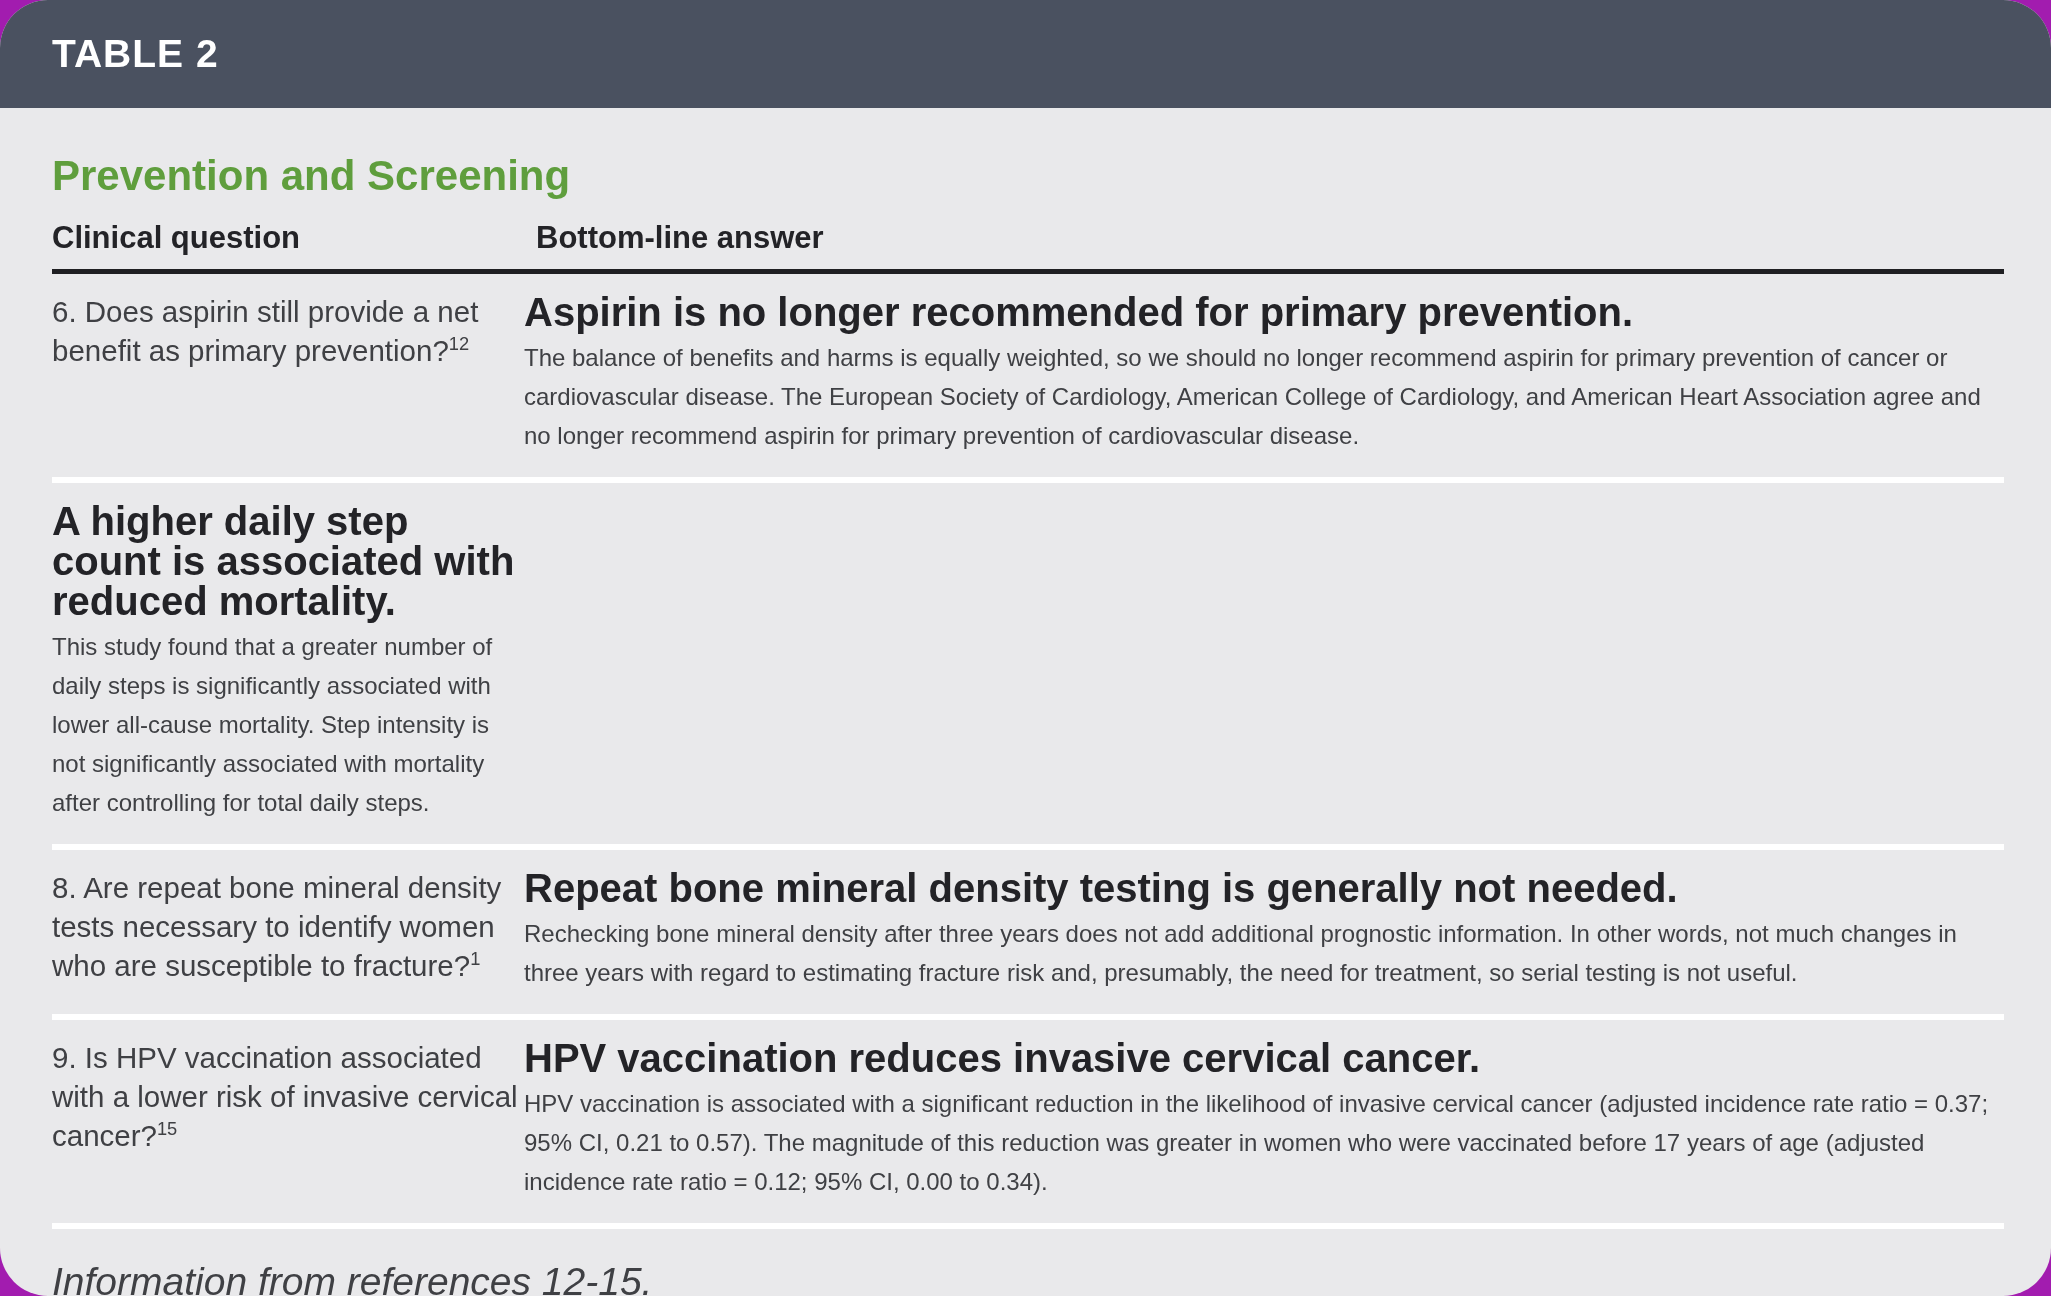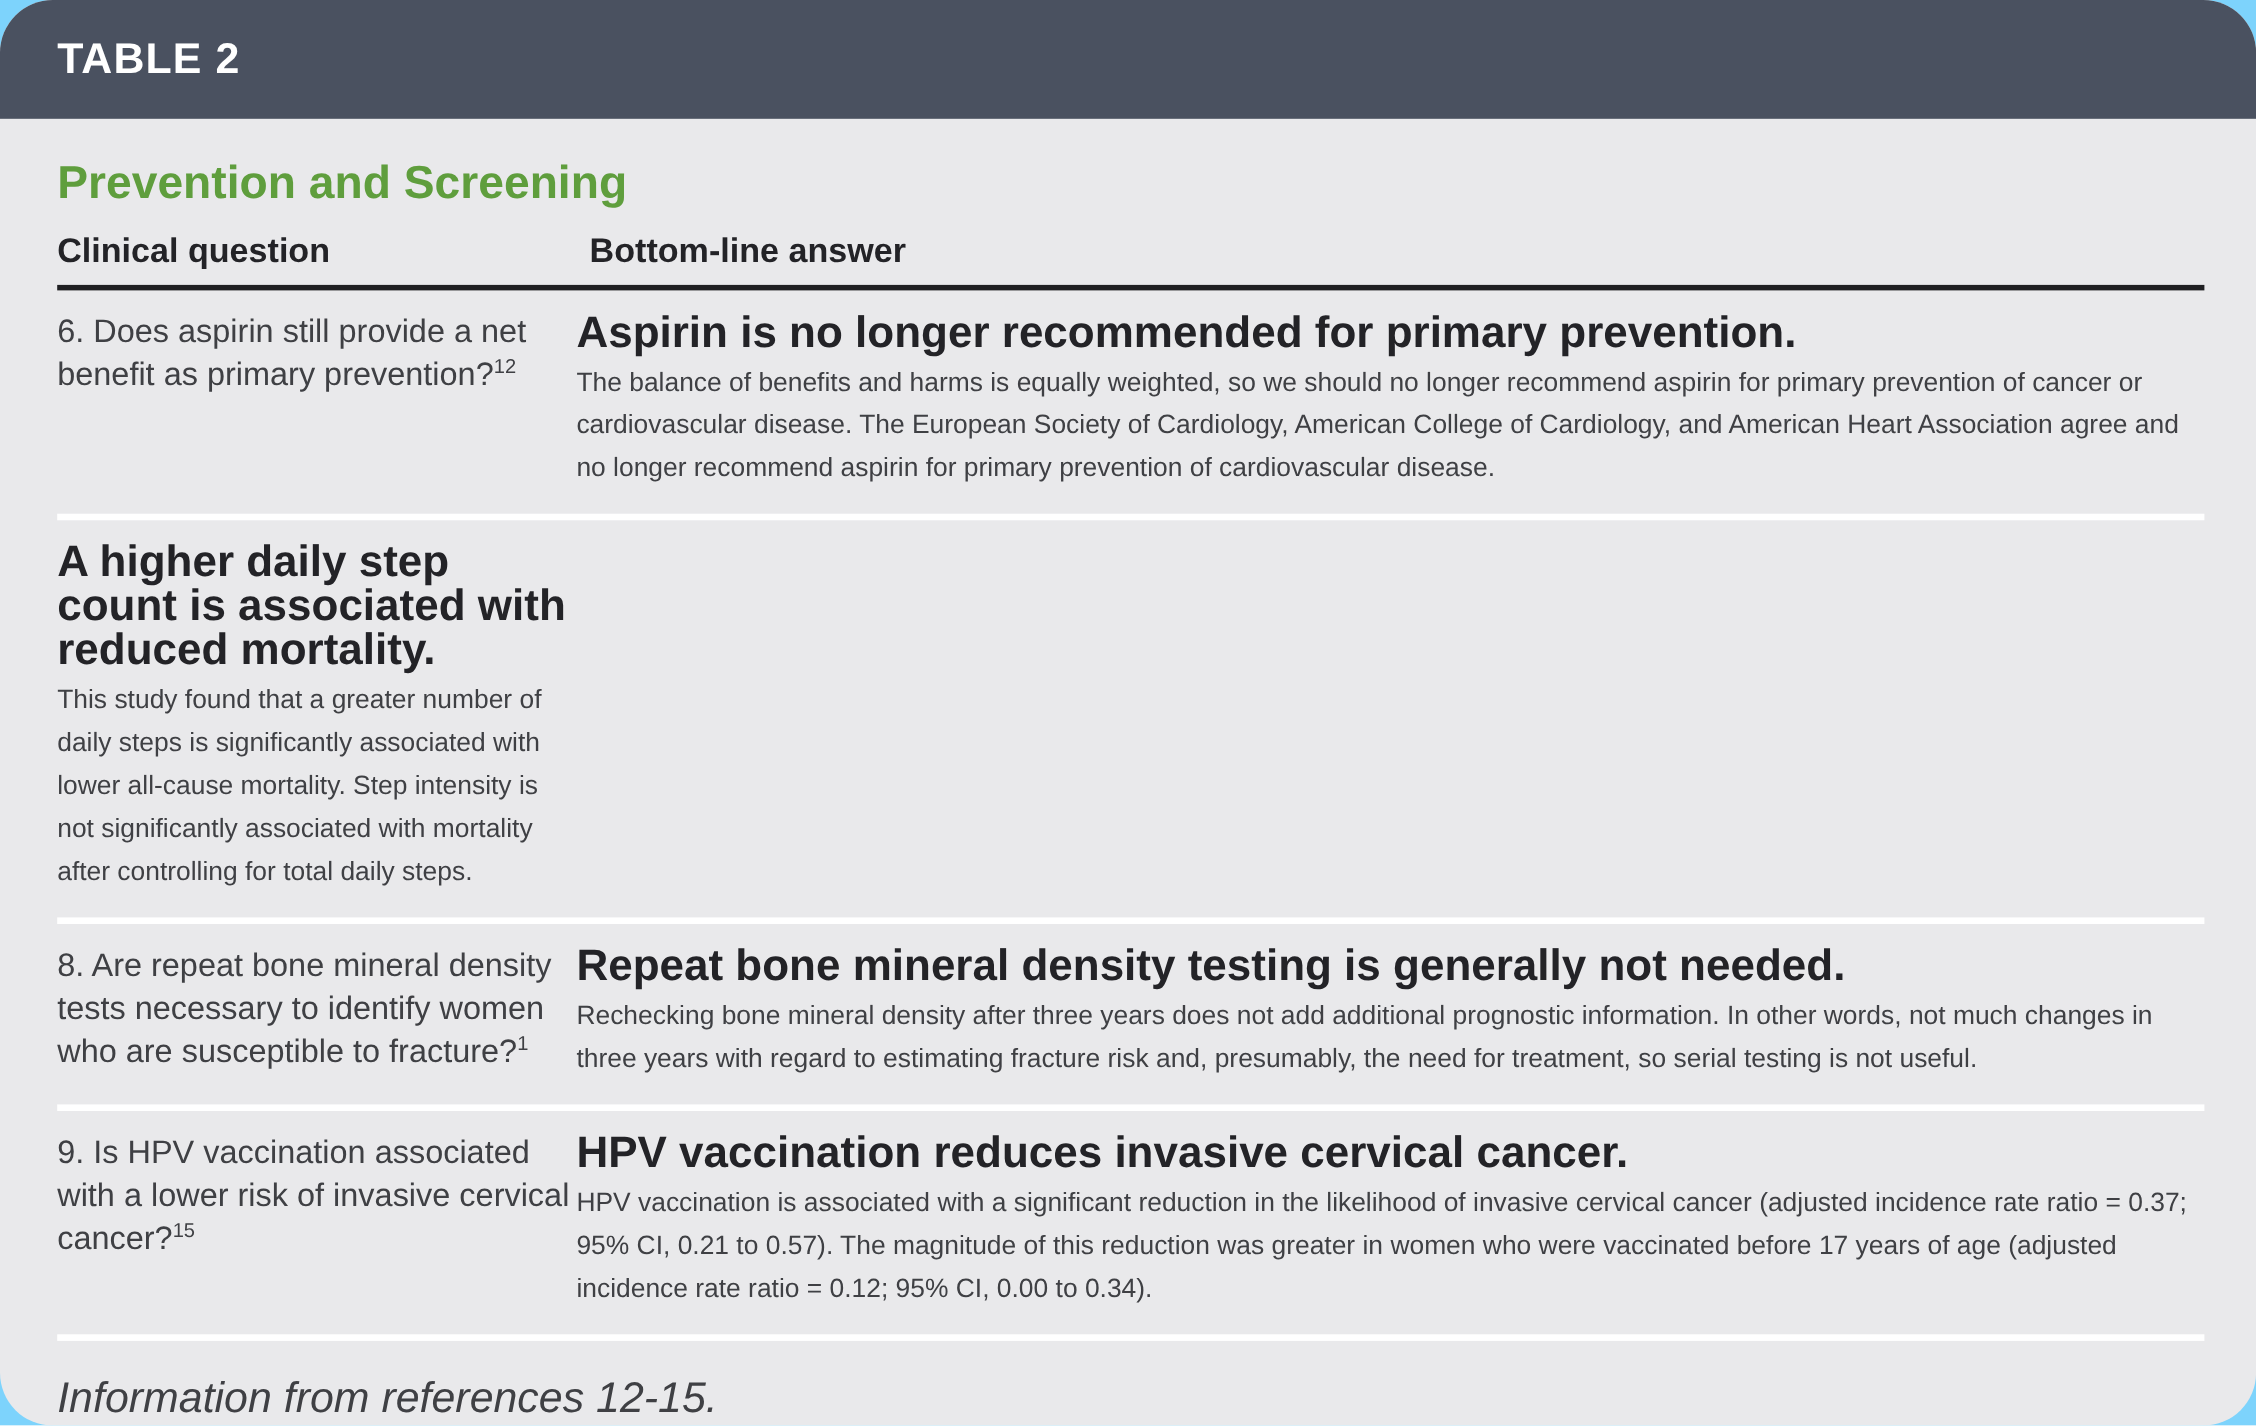--- a/index.html
+++ b/index.html
@@ -5,21 +5,21 @@
   html, body {
     margin: 0;
     padding: 0;
     background: #ffffff;
     font-family: "Liberation Sans", "DejaVu Sans", sans-serif;
   }
   .page {
     width: 2051px;
     height: 1296px;
     position: relative;
-    background: #7dd3fc;
+    background: #a21caf;
   }
   .card {
     width: 2051px;
     height: 1296px;
     border-radius: 48px;
     overflow: hidden;
     display: flex;
     flex-direction: column;
     background: #e9e9eb;
   }
@@ -32,21 +32,21 @@
     box-sizing: border-box;
   }
   .table-label {
     color: #ffffff;
     font-size: 39px;
     font-weight: bold;
     letter-spacing: 1px;
   }
   .card-body {
     flex: 1;
-    padding: 6px 47px 0 52px;
+    padding: 16px 47px 0 52px;
     box-sizing: border-box;
     overflow: hidden;
   }
   .section-title {
     margin: 28px 0 0 0;
     color: #5f9e3d;
     font-size: 42px;
     line-height: 48px;
     font-weight: bold;
   }

